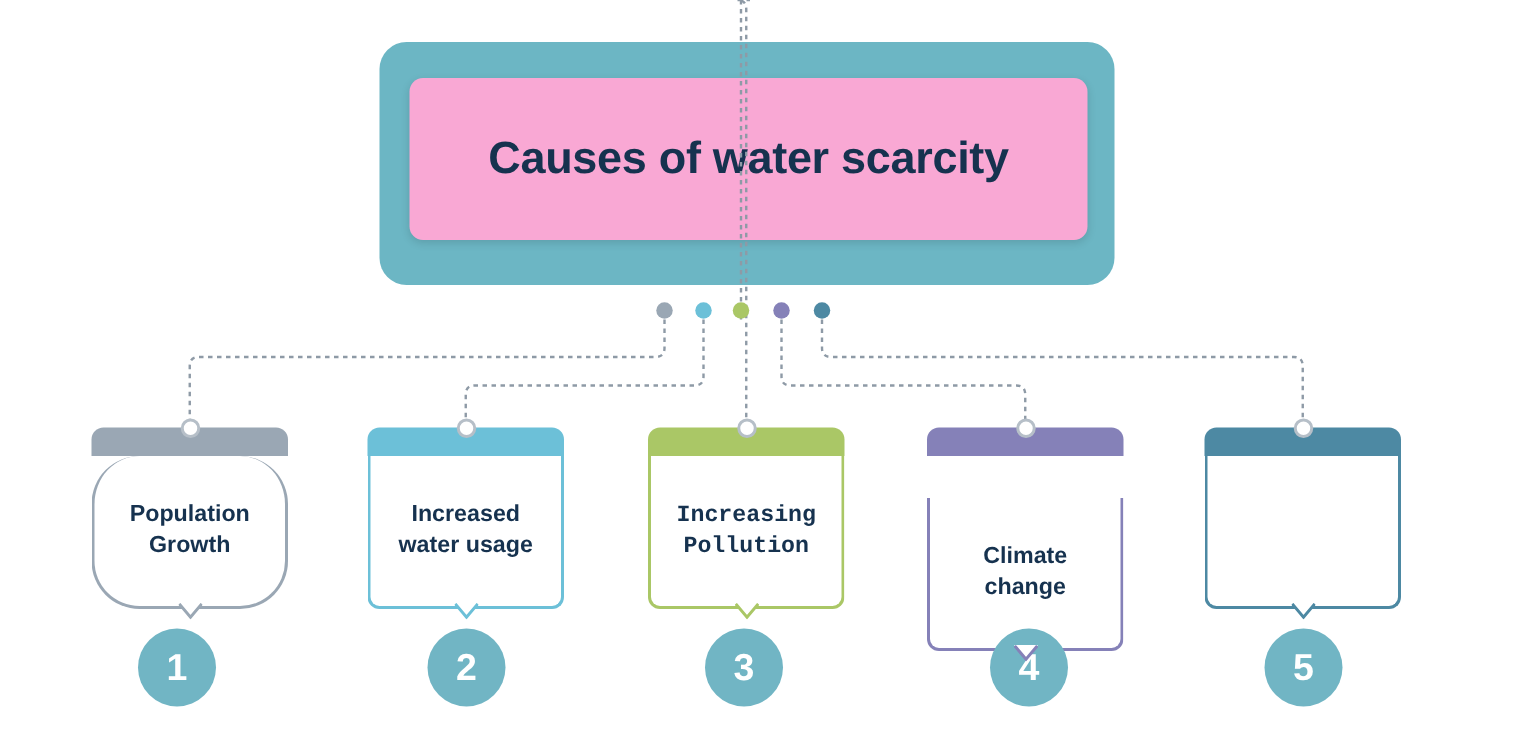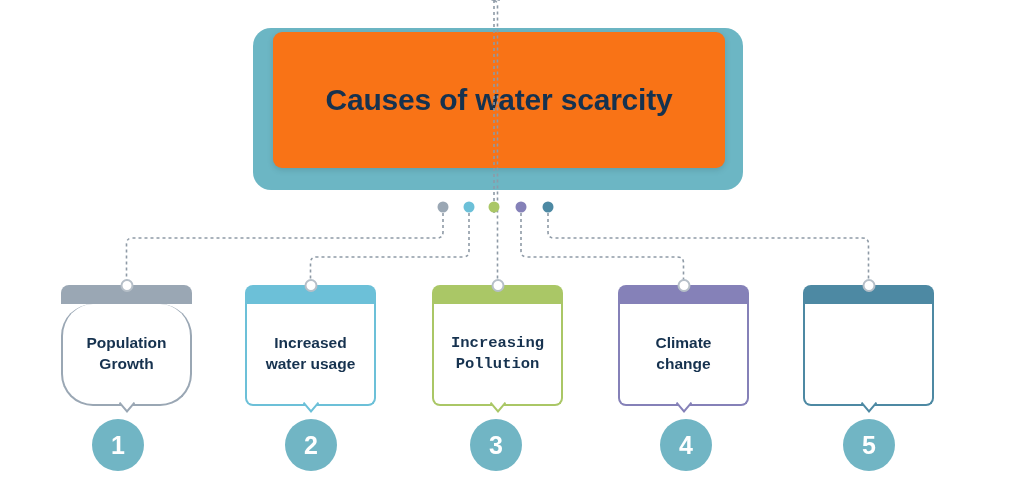--- a/index.html
+++ b/index.html
@@ -25,24 +25,24 @@
     top: 28px;
     width: 490px;
     height: 162px;
     background: #6cb6c4;
     border-radius: 18px;
     box-sizing: border-box;
   }
   .title-inner {
     position: absolute;
     left: 273px;
-    top: 32px;
+    top: 52px;
     width: 452px;
-    height: 136px;
-    background: #f97316;
+    height: 108px;
+    background: #f9a8d4;
     border-radius: 9px;
     box-shadow: 0 2px 6px rgba(0,0,0,0.13);
     display: flex;
     align-items: center;
     justify-content: center;
     box-sizing: border-box;
   }
   .title-text {
     font-size: 30px;
     font-weight: bold;
@@ -207,21 +207,21 @@
           <svg class="card-notch" viewBox="0 0 16 11">
             <path d="M0 0 H16 L8 10 Z" fill="#ffffff"></path>
             <path d="M0.5 0.6 L8 9.4 L15.5 0.6" fill="none" stroke="#aac766" stroke-width="2"></path>
           </svg>
         </div>
       </div>
       <div class="card" style="left: 618px;">
         <div class="card-header" style="background: rgb(133, 129, 184);">
           <div class="card-ring" style="border-color: rgb(182, 191, 200);"></div>
         </div>
-        <div class="card-body" style="border-color: rgb(133, 129, 184);">
+        <div class="card-body" style="border-color: rgb(133, 129, 184); margin-top: 28px;">
           <div class="card-label">Climate<br>change</div>
           <svg class="card-notch" viewBox="0 0 16 11">
             <path d="M0 0 H16 L8 10 Z" fill="#ffffff"></path>
             <path d="M0.5 0.6 L8 9.4 L15.5 0.6" fill="none" stroke="#8581b8" stroke-width="2"></path>
           </svg>
         </div>
       </div>
       <div class="card" style="left: 803px;">
         <div class="card-header" style="background: rgb(77, 137, 163);">
           <div class="card-ring" style="border-color: rgb(182, 191, 200);"></div>

